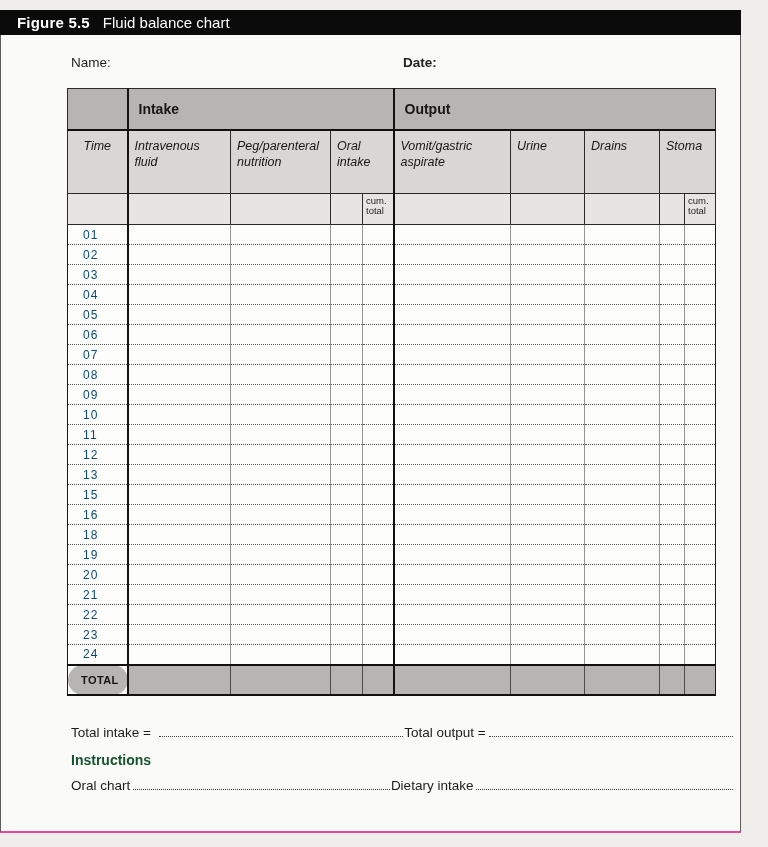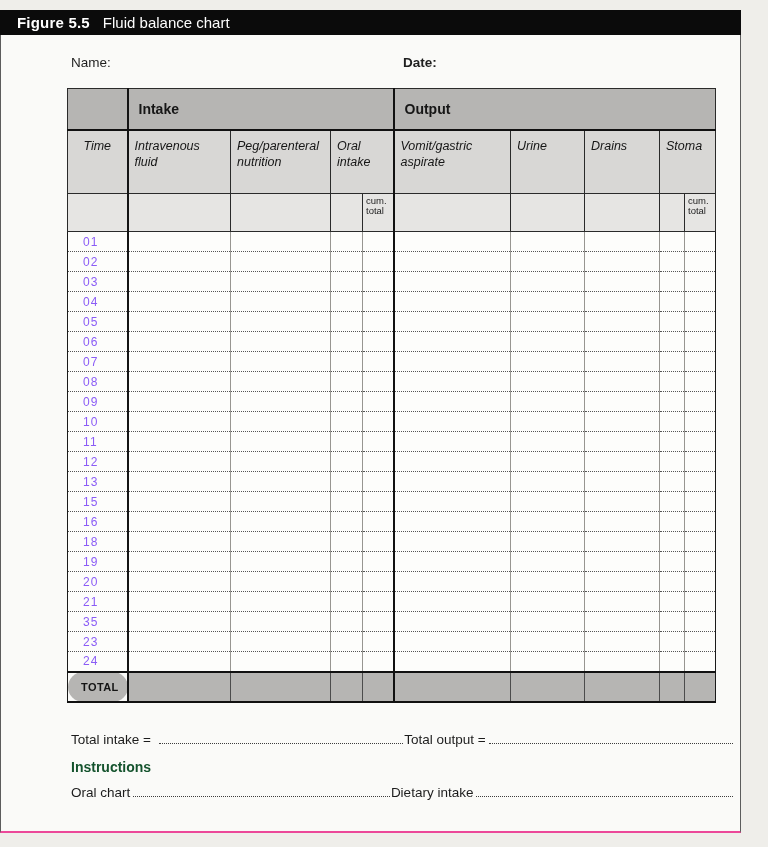--- a/index.html
+++ b/index.html
@@ -30,31 +30,31 @@
   
   thead th,thead td{border:1px solid #2a2a2a;color:#161616;}
   tr.group-row{height:41px;}
   tr.group-row th{background:var(--header-group-bg);font-weight:bold;font-size:14px;text-align:left;
     padding-left:10px;vertical-align:middle;border-bottom:2px solid #111;}
   tr.group-row td{background:var(--header-group-bg);border-bottom:2px solid #111;}
   tr.cols-row{height:64px;font-style:italic;}
   tr.cols-row th{background:var(--header-columns-bg);font-size:12.5px;text-align:left;
     vertical-align:top;padding:7px 5px 0 6px;line-height:1.35;}
   tr.cols-row th.h-time{text-align:center;padding-left:0;padding-right:0;}
-  tr.sub-row{height:38px;}
+  tr.sub-row{height:31px;}
   tr.sub-row td{background:var(--header-subrow-bg);font-size:9.5px;line-height:1.1;
     vertical-align:top;text-align:left;padding:2px 1px 0 3px;color:#1d1d1d;}
 
   
   .bdr-time{border-right:2px solid #141414 !important;}
   .bdr-split{border-right:2.5px solid #111 !important;}
 
   
   tbody td{height:20px;background:#fdfdfb;border-right:1px solid #979590;border-bottom:1px dotted #555;}
-  tbody td.c-time{border-right:2px solid #141414;font-size:12px;letter-spacing:1.2px;color:#8b5cf6;
+  tbody td.c-time{border-right:2px solid #141414;font-size:12px;letter-spacing:1.2px;color:#0c4a6e;
     padding-left:15px;vertical-align:middle;}
   tbody td.c-oralcum{border-right:2.5px solid #111;}
   tbody td.c-stomacum{border-right:none;}
 
   
   tfoot td{height:30px;background:var(--total-row-bg);border-top:2px solid #111;
     border-right:1px solid #4c4c4c;border-bottom:2px solid #111;}
   tfoot td.c-time{font-weight:bold;font-size:11px;letter-spacing:.4px;color:#141414;
     padding-left:13px;vertical-align:middle;border-right:2px solid #141414;border-radius:15px;}
   tfoot td.c-oralcum{border-right:2.5px solid #111;}
@@ -349,21 +349,21 @@
               <td class="c-peg"></td>
               <td class="c-oral"></td>
               <td class="c-oralcum"></td>
               <td class="c-vomit"></td>
               <td class="c-urine"></td>
               <td class="c-drains"></td>
               <td class="c-stoma"></td>
               <td class="c-stomacum"></td>
             </tr>
             <tr>
-              <td class="c-time">35</td>
+              <td class="c-time">22</td>
               <td class="c-iv"></td>
               <td class="c-peg"></td>
               <td class="c-oral"></td>
               <td class="c-oralcum"></td>
               <td class="c-vomit"></td>
               <td class="c-urine"></td>
               <td class="c-drains"></td>
               <td class="c-stoma"></td>
               <td class="c-stomacum"></td>
             </tr>

